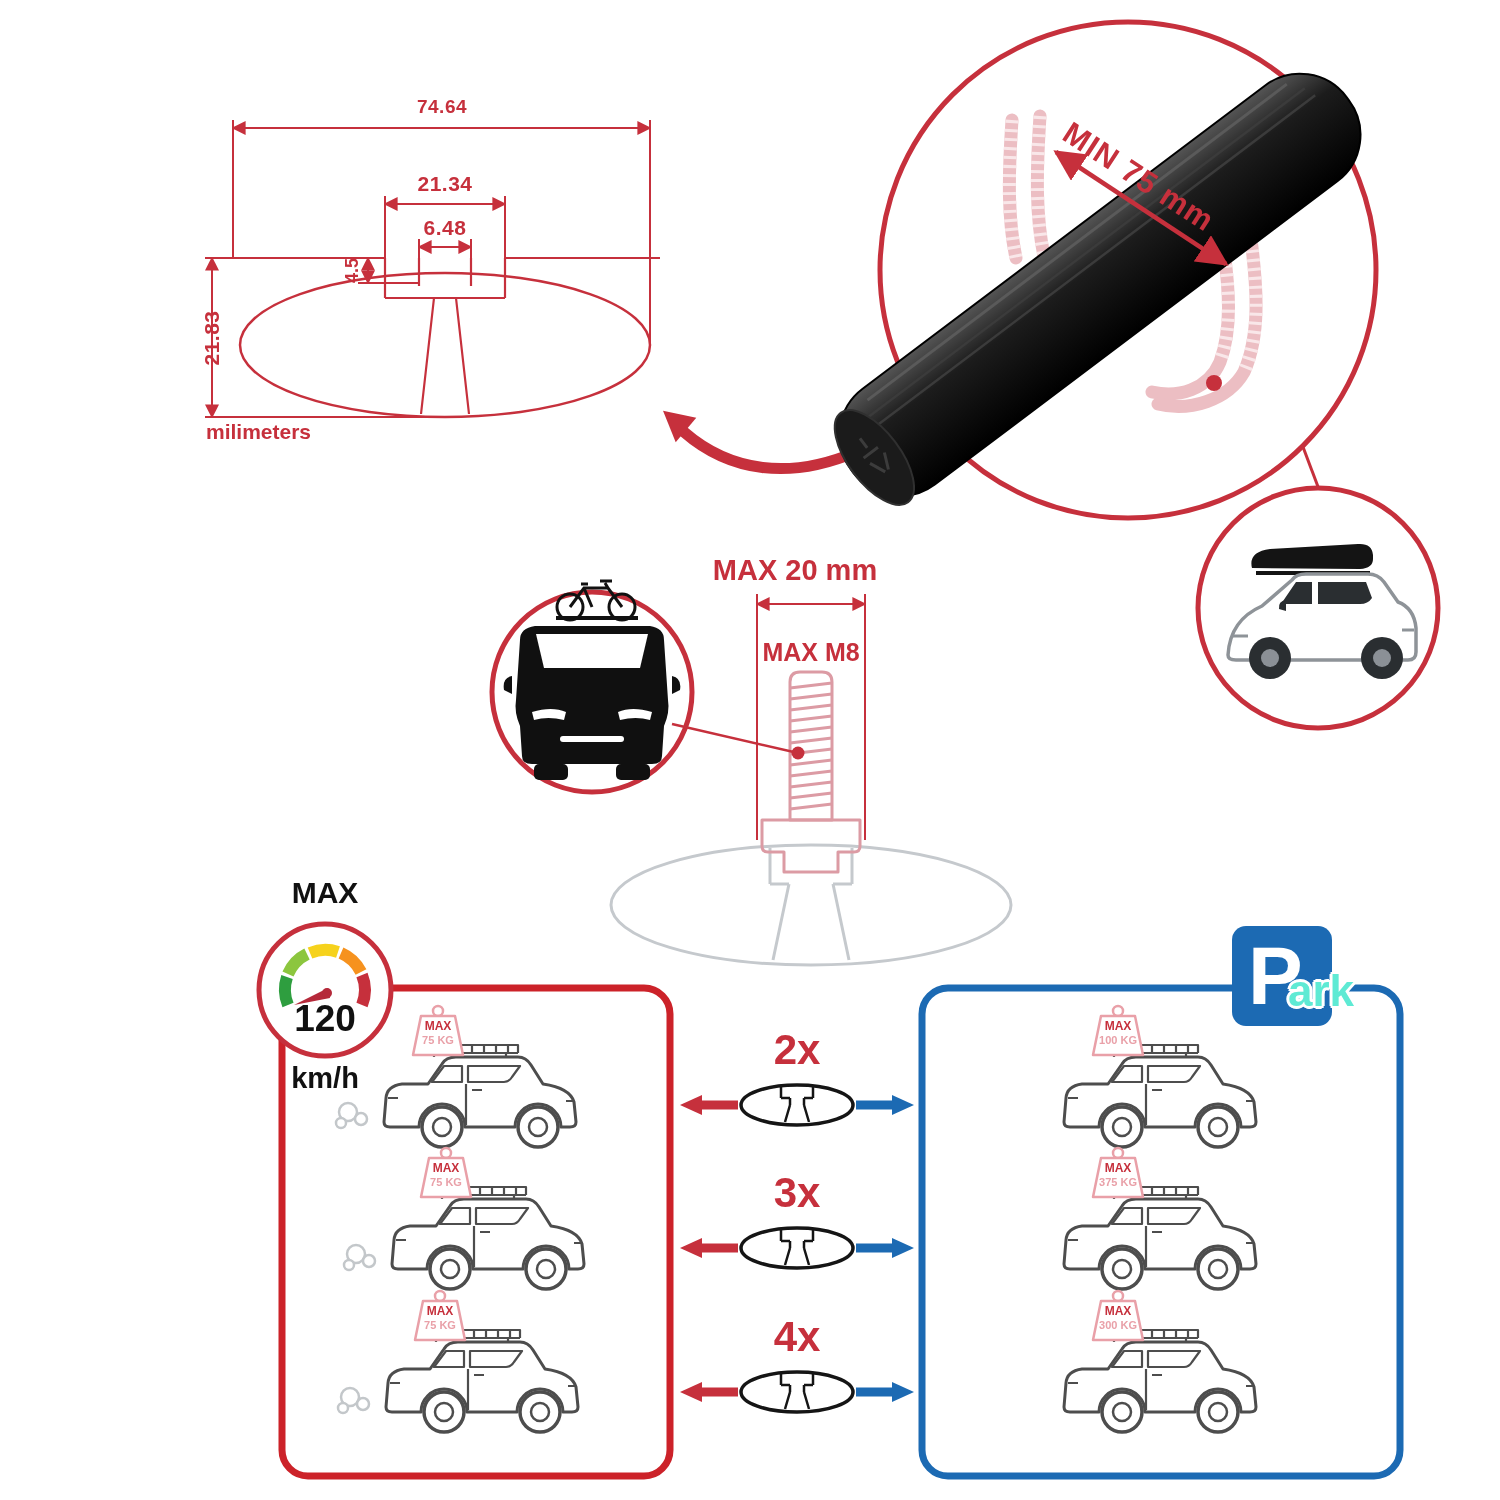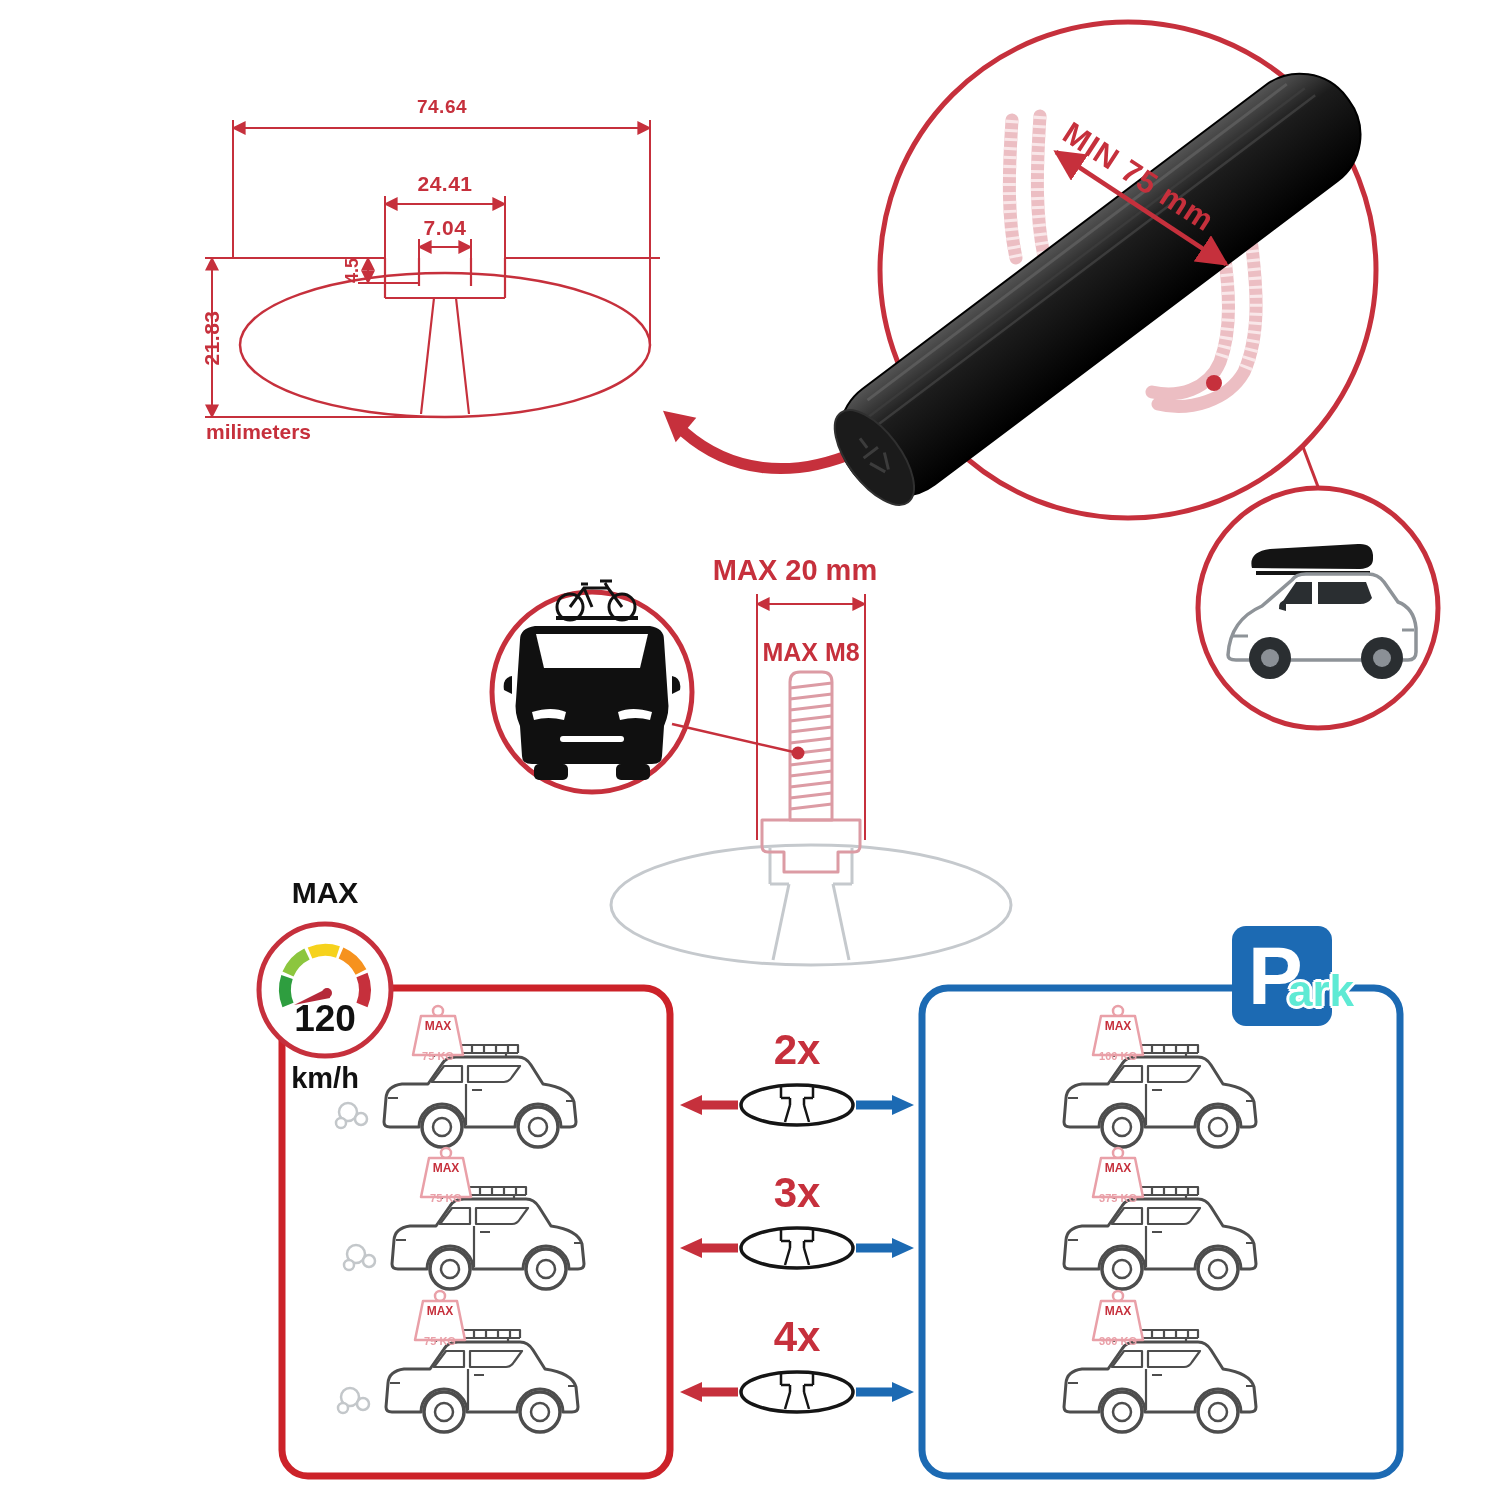--- a/index.html
+++ b/index.html
@@ -12,21 +12,21 @@
   
   .dim{font-size:19px;letter-spacing:.5px;}
   .dim-sm{font-size:18px;}
   .rot-ccw{transform:rotate(-90deg);}
   
   .load-tag{position:absolute;width:60px;height:54px;z-index:2;}
   .load-tag svg{position:absolute;left:0;top:0;width:100%;height:100%;}
   .tag-max{position:absolute;top:15px;left:0;width:100%;text-align:center;
            font-size:12px;font-weight:700;color:#c6303c;}
   .tag-kg{position:absolute;top:30px;left:0;width:100%;text-align:center;
-          font-size:11px;font-weight:700;color:#e9a0a8;margin-top:16px;}
+          font-size:11px;font-weight:700;color:#e9a0a8;}
   
   .park-sign{position:absolute;left:1232px;top:926px;width:100px;height:100px;
              background:#1c6ab3;border-radius:14px;z-index:3;}
   .park-p{position:absolute;left:16px;top:2px;font-size:82px;line-height:96px;
           font-weight:700;color:#fff;}
   .park-ark{position:absolute;left:56px;top:40px;font-size:44px;font-weight:700;color:#5eead4;
             text-shadow:-2px -2px 0 #fff,2px -2px 0 #fff,-2px 2px 0 #fff,2px 2px 0 #fff,
                         0 -3px 0 #fff,0 3px 0 #fff,-3px 0 0 #fff,3px 0 0 #fff;}
   
   .redln{stroke:#c6303c;fill:none;}
@@ -226,22 +226,22 @@
 
     <use href="#sloticon" transform="translate(797,1392)"></use>
     <line x1="738" y1="1392" x2="702" y2="1392" class="arrR"></line>
         <polygon points="702,1382 702,1402 680,1392" fill="#c6303c"></polygon>
     <line x1="856" y1="1392" x2="892" y2="1392" class="arrB"></line>
         <polygon points="892,1382 892,1402 914,1392" fill="#1c6ab3"></polygon>
   </g>
 </svg>
 
 <div class="txt dim center" style="left:382px;top:96px;width:120px">74.64</div>
-<div class="txt dim center" style="left:385px;top:172px;width:120px;font-size:21px">24.41</div>
-<div class="txt dim center" style="left:385px;top:216px;width:120px;font-size:21px">7.04</div>
+<div class="txt dim center" style="left:385px;top:172px;width:120px;font-size:21px">21.34</div>
+<div class="txt dim center" style="left:385px;top:216px;width:120px;font-size:21px">6.48</div>
 <div class="txt dim-sm center rot-ccw" style="left:327px;top:260px;width:50px">4.5</div>
 <div class="txt dim center rot-ccw" style="left:167px;top:326px;width:90px;font-size:21px">21.83</div>
 <div class="txt" style="left:206px;top:420px;font-size:21px">milimeters</div>
 
 <div class="txt" style="left:1066px;top:112px;font-size:31px;transform:rotate(33deg);transform-origin:left center;letter-spacing:1px">MIN 75 mm</div>
 
 <div class="txt center" style="left:710px;top:554px;width:170px;font-size:29px">MAX 20 mm</div>
 <div class="txt center" style="left:736px;top:638px;width:150px;font-size:25px">MAX M8</div>
 
 <div class="txt center black" style="left:280px;top:876px;width:90px;font-size:30px">MAX</div>

